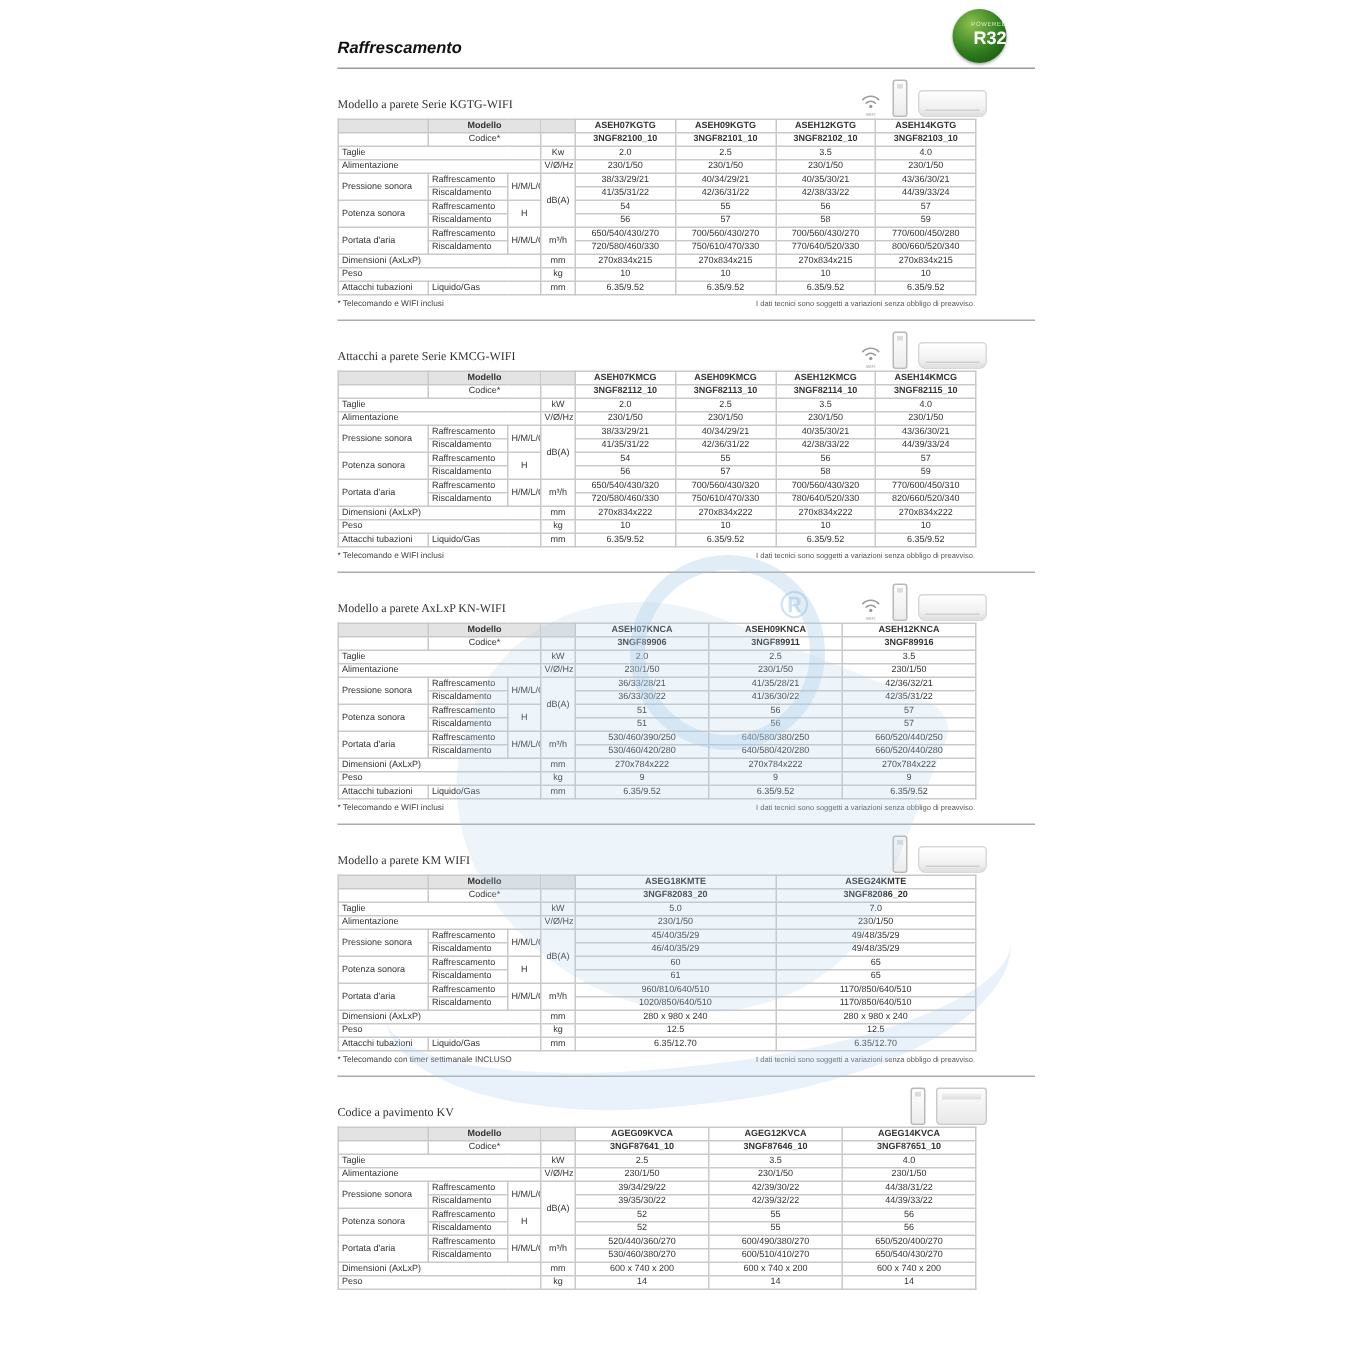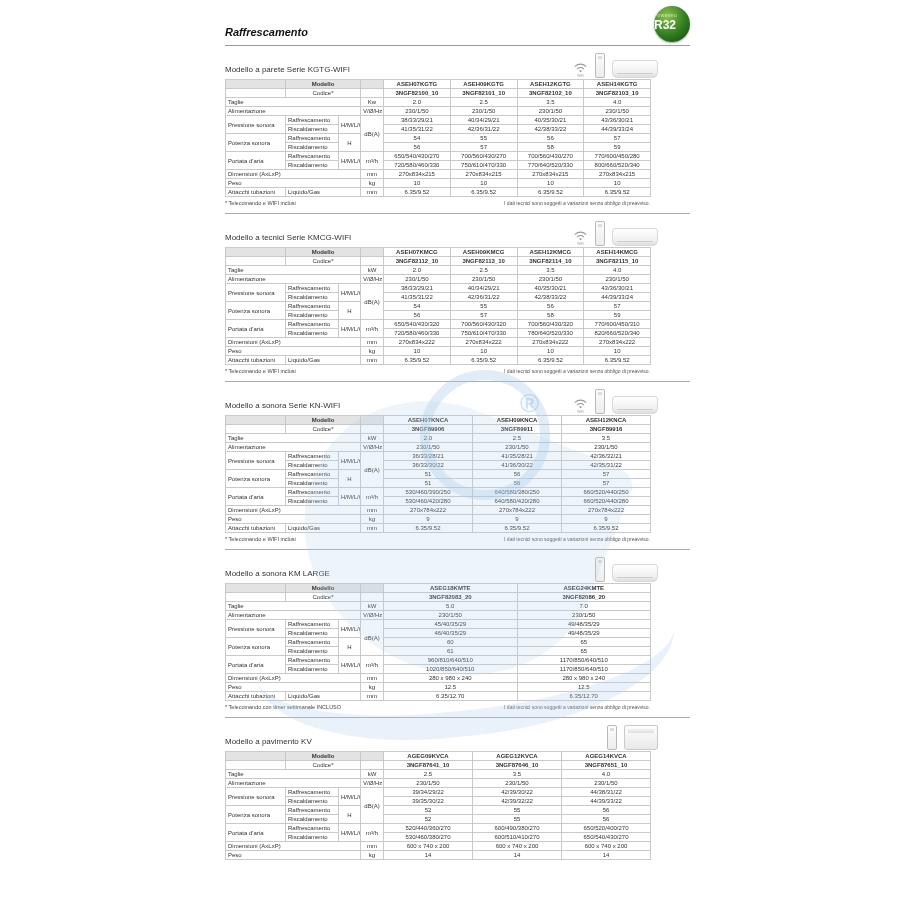--- a/index.html
+++ b/index.html
@@ -5,29 +5,29 @@
   html,body{margin:0;padding:0;background:#fff;}
   #page{position:relative;width:900px;height:900px;background:#fff;overflow:hidden;
         font-family:"Liberation Sans",sans-serif;color:#333;}
   .content{position:absolute;left:225px;top:0;width:465px;}
 
   .banner{margin-top:18px;height:27px;background:#d2232a;color:#fff;font-weight:bold;
           font-size:12.5px;line-height:27px;padding-left:12px;letter-spacing:.2px;}
 
   .carat-row{margin-top:22px;border-bottom:1px solid #9a9a9a;padding-bottom:5px;position:relative;}
   .carat{font-size:11px;font-weight:bold;font-style:italic;color:#111;}
-  .r32-badge{position:absolute;right:0;top:-16px;width:36px;height:36px;border-radius:50%;
+  .r32-badge{position:absolute;right:19px;top:-16px;width:36px;height:36px;border-radius:50%;
              background:radial-gradient(circle at 35% 28%,#8cc04e,#2e7d1e 55%,#16450c);
-             color:#fff;text-align:left;box-shadow:0 1px 2px rgba(0,0,0,.35);}
+             color:#fff;text-align:right;box-shadow:0 1px 2px rgba(0,0,0,.35);}
   .r32-badge .pw{font-size:4px;padding-top:8px;letter-spacing:.4px;color:#d9efc6;line-height:1;}
   .r32-badge .lbl{font-size:12px;font-weight:bold;line-height:1.2;}
 
   .sec{margin-top:6px;}
   .sec-head{position:relative;height:27px;}
-  .sec-title{position:absolute;left:0;bottom:5px;font-size:8px;color:#333;}
+  .sec-title{position:absolute;left:0;bottom:5px;font-size:8px;color:#333;font-family:Liberation Serif, serif;}
   .sec-icons{position:absolute;right:32px;bottom:1px;display:flex;align-items:flex-end;gap:7px;}
   .wifi-wrap{display:flex;flex-direction:column;align-items:center;}
   .wifi-wrap .wtxt{font-size:3px;color:#999;margin-top:1px;}
   .remote{width:8px;height:23px;border:1px solid #b9b9b9;border-radius:2px;
           background:linear-gradient(#fdfdfd,#ececec);position:relative;}
   .remote:before{content:"";position:absolute;left:1.5px;top:2px;width:4px;height:3px;background:#dcdcdc;}
   .wall-unit{width:44px;height:16px;border:1px solid #d8d8d8;border-radius:3px 3px 5px 5px;
              background:linear-gradient(#ffffff,#f0f0f0 70%,#dedede);position:relative;}
   .wall-unit:before{content:"";position:absolute;left:4px;right:4px;bottom:3px;height:1px;background:#cfcfcf;}
   .floor-unit{width:32px;height:23px;border:1px solid #c9c9c9;border-radius:2px 2px 3px 3px;
@@ -226,21 +226,21 @@
             </tbody>
           </table>
           <div class="foot">
             <span>* Telecomando e WIFI inclusi</span>
             <span class="fr">I dati tecnici sono soggetti a variazioni senza obbligo di preavviso.</span>
           </div>
           <div class="divider"></div>
         </div>
         <div class="sec">
           <div class="sec-head">
-            <div class="sec-title">Modello a tecnici Serie KMCG-WIFI</div>
+            <div class="sec-title">Attacchi a parete Serie KMCG-WIFI</div>
             <div class="sec-icons">
               <div class="wifi-wrap">
                 <svg width="15" height="11" viewBox="0 0 15 11">
                   <g fill="none" stroke="#9a9a9a" stroke-width="1.1" stroke-linecap="round">
                     <path d="M2.2 4.4a7.4 7.4 0 0 1 10.6 0"></path>
                     <path d="M4.4 6.8a4.3 4.3 0 0 1 6.2 0"></path>
                   </g>
                   <circle cx="7.5" cy="9" r="1.1" fill="#9a9a9a"></circle>
                 </svg>
                 <span class="wtxt">WIFI</span>
@@ -373,21 +373,21 @@
             </tbody>
           </table>
           <div class="foot">
             <span>* Telecomando e WIFI inclusi</span>
             <span class="fr">I dati tecnici sono soggetti a variazioni senza obbligo di preavviso.</span>
           </div>
           <div class="divider"></div>
         </div>
         <div class="sec">
           <div class="sec-head">
-            <div class="sec-title">Modello a sonora Serie KN-WIFI</div>
+            <div class="sec-title">Modello a parete AxLxP KN-WIFI</div>
             <div class="sec-icons">
               <div class="wifi-wrap">
                 <svg width="15" height="11" viewBox="0 0 15 11">
                   <g fill="none" stroke="#9a9a9a" stroke-width="1.1" stroke-linecap="round">
                     <path d="M2.2 4.4a7.4 7.4 0 0 1 10.6 0"></path>
                     <path d="M4.4 6.8a4.3 4.3 0 0 1 6.2 0"></path>
                   </g>
                   <circle cx="7.5" cy="9" r="1.1" fill="#9a9a9a"></circle>
                 </svg>
                 <span class="wtxt">WIFI</span>
@@ -506,21 +506,21 @@
             </tbody>
           </table>
           <div class="foot">
             <span>* Telecomando e WIFI inclusi</span>
             <span class="fr">I dati tecnici sono soggetti a variazioni senza obbligo di preavviso.</span>
           </div>
           <div class="divider"></div>
         </div>
         <div class="sec">
           <div class="sec-head">
-            <div class="sec-title">Modello a sonora KM LARGE</div>
+            <div class="sec-title">Modello a parete KM WIFI</div>
             <div class="sec-icons">
               <div class="remote"></div>
               <div class="wall-unit"></div>
             </div>
           </div>
           <table class="spec">
             <colgroup>
               <col style="width: 60px;">
               <col style="width: 53px;">
               <col style="width: 22px;">
@@ -615,21 +615,21 @@
             </tbody>
           </table>
           <div class="foot">
             <span>* Telecomando con timer settimanale INCLUSO</span>
             <span class="fr">I dati tecnici sono soggetti a variazioni senza obbligo di preavviso.</span>
           </div>
           <div class="divider"></div>
         </div>
         <div class="sec">
           <div class="sec-head">
-            <div class="sec-title">Modello a pavimento KV</div>
+            <div class="sec-title">Codice a pavimento KV</div>
             <div class="sec-icons">
               <div class="remote"></div>
               <div class="floor-unit"></div>
             </div>
           </div>
           <table class="spec">
             <colgroup>
               <col style="width: 60px;">
               <col style="width: 53px;">
               <col style="width: 22px;">

